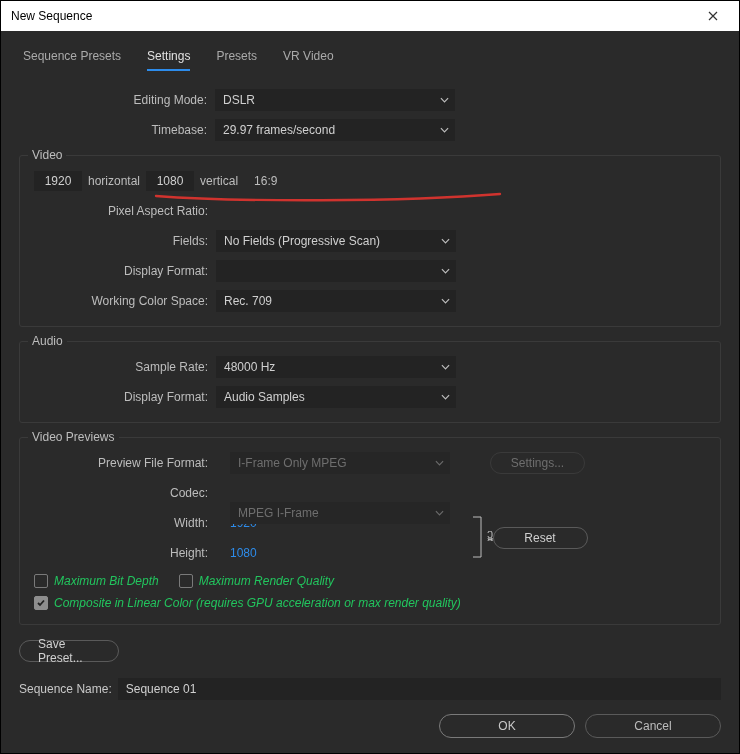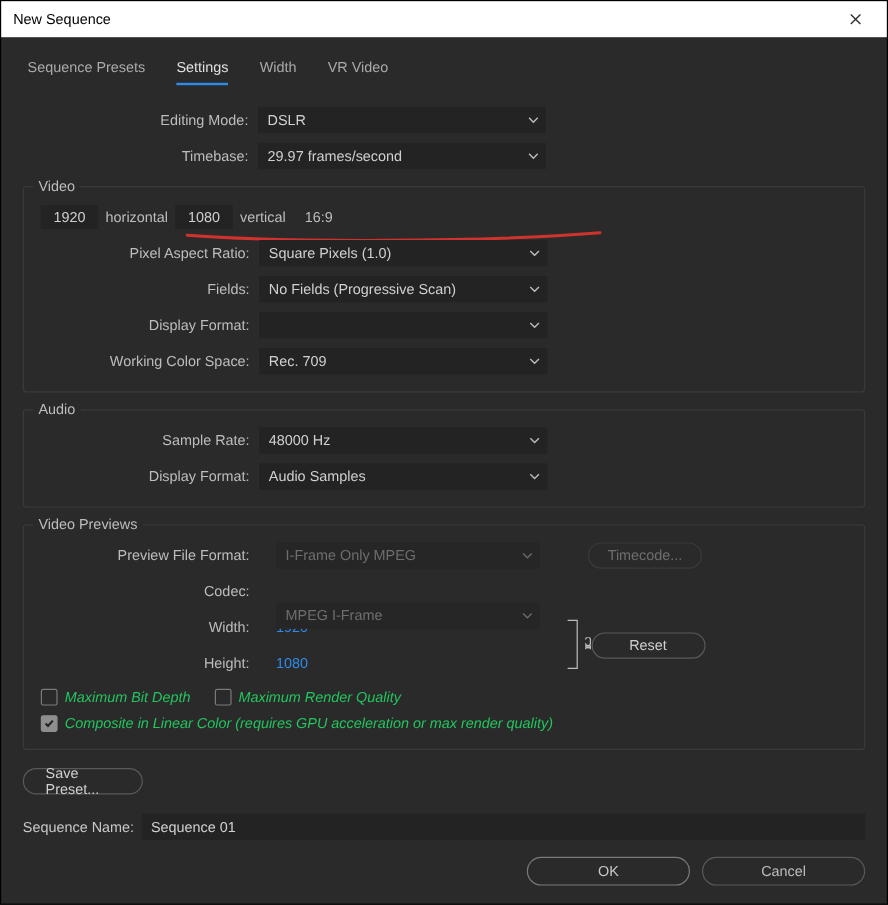--- a/index.html
+++ b/index.html
@@ -61,21 +61,21 @@
       <svg viewBox="0 0 10 10">
           <path d="M1 1 L9 9 M9 1 L1 9" stroke="#333" stroke-width="1.2" fill="none"></path>
         </svg>
     </div>
   </div>
 
   <div class="body">
     <div class="tabs">
       <div class="tab">Sequence Presets</div>
       <div class="tab active">Settings</div>
-      <div class="tab">Width</div>
+      <div class="tab">Presets</div>
       <div class="tab">VR Video</div>
     </div>
 
     <div class="rows">
       <div class="row">
         <div class="label">Editing Mode:</div>
         <div class="dropdown">
           <span>DSLR</span>
           <span class="dd-caret">
               <svg viewBox="0 0 10 10">
@@ -113,28 +113,20 @@
           <span class="ratio">16:9</span>
           <div class="framesize-underline">
             <svg viewBox="0 0 348 18" preserveAspectRatio="none">
                 <path d="M2 13 C 80 19, 250 19, 346 11" stroke="#d0332e" stroke-width="2.4" fill="none" stroke-linecap="round"></path>
               </svg>
           </div>
         </div>
 
         <div class="row">
           <div class="label" style="width:182px;">Pixel Aspect Ratio:</div>
-          <div class="dropdown">
-            <span>Square Pixels (1.0)</span>
-            <span class="dd-caret">
-                <svg viewBox="0 0 10 10">
-                  <path d="M1 3 L5 7 L9 3" stroke="#bdbdbd" stroke-width="1.3" fill="none"></path>
-                </svg>
-              </span>
-          </div>
         </div>
 
         <div class="row">
           <div class="label" style="width:182px;">Fields:</div>
           <div class="dropdown">
             <span>No Fields (Progressive Scan)</span>
             <span class="dd-caret">
                 <svg viewBox="0 0 10 10">
                   <path d="M1 3 L5 7 L9 3" stroke="#bdbdbd" stroke-width="1.3" fill="none"></path>
                 </svg>
@@ -204,21 +196,21 @@
           <span>I-Frame Only MPEG</span>
           <span class="dd-caret">
               <svg viewBox="0 0 10 10">
                 <path d="M1 3 L5 7 L9 3" stroke="#6a6a6a" stroke-width="1.3" fill="none"></path>
               </svg>
             </span>
         </div>
         <div></div>
         <div style="display:flex; justify-content:flex-start;">
           <div class="btn disabled fixed95 pill">
-              <span>Timecode...</span>
+              <span>Settings...</span>
             </div>
         </div>
 
         <div class="label">Codec:</div>
         <div class="dropdown disabled" style="width:220px;margin-top:39px;">
           <span>MPEG I-Frame</span>
           <span class="dd-caret">
               <svg viewBox="0 0 10 10">
                 <path d="M1 3 L5 7 L9 3" stroke="#6a6a6a" stroke-width="1.3" fill="none"></path>
               </svg>

